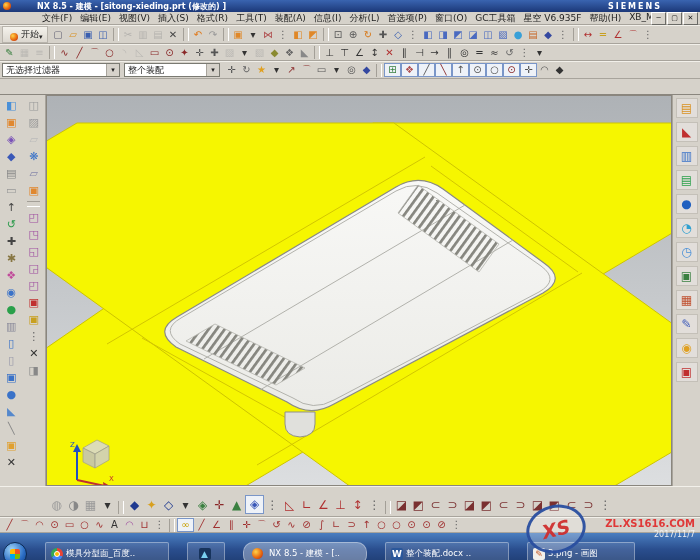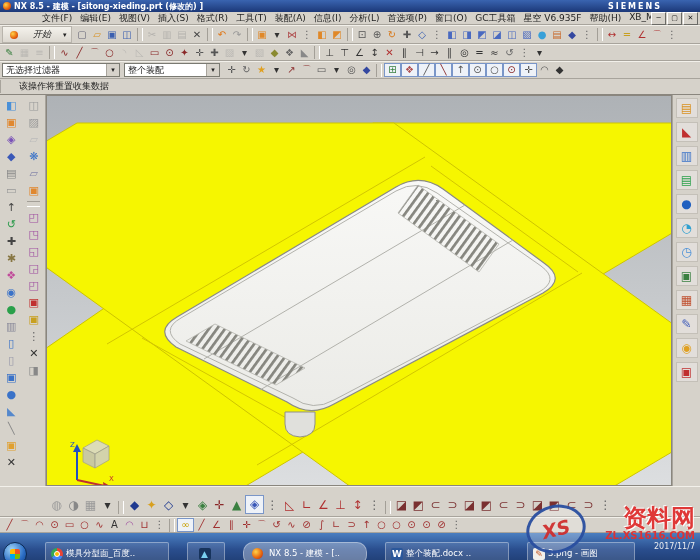--- a/index.html
+++ b/index.html
@@ -3,21 +3,21 @@
 <meta charset="utf-8">
 <style>
   html,body{margin:0;padding:0;}
   body{width:700px;height:560px;position:relative;overflow:hidden;
        font-family:"DejaVu Sans","Liberation Sans",sans-serif;
        background:var(--chrome,#d6d2ca);font-size:9px;color:#222;}
   .abs{position:absolute;}
   
   .titlebar{left:0;top:0;width:700px;height:12px;
     background:linear-gradient(180deg,#3a64b0,#1c3878);
-    display:flex;align-items:center;color:#fff;font-size:8px;font-weight:bold;}
+    display:flex;align-items:center;color:#fff;font-size:8px;font-weight:bold;gap:23px;}
   .nxlogo{width:8px;height:8px;border-radius:50%;margin:0 3px;flex:none;
     background:radial-gradient(circle at 35% 35%,#ffd24a,#e86a10 55%,#b42010);}
   .titletext{white-space:nowrap;overflow:hidden;flex:1;}
   .brand{margin-right:38px;letter-spacing:2px;font-size:8px;}
   
   .menubar{left:0;top:12px;width:700px;height:13px;display:flex;align-items:center;
     border-bottom:1px solid #a8a49c;box-sizing:border-box;}
   .menus{display:flex;flex:1;overflow:hidden;padding-left:38px;}
   .menu-item{padding:0 4px;white-space:nowrap;font-size:9px;cursor:default;}
   .winbtns{display:flex;gap:1px;margin-right:2px;}
@@ -30,22 +30,22 @@
     border-top:1px solid #f2f0ea;border-bottom:1px solid #a8a49c;overflow:hidden;}
   .tb1{top:25px;height:19px;}
   .tb2{top:44px;height:17px;}
   .selbar{top:61px;height:18px;}
   .tbi{min-width:15px;width:15px;height:14px;line-height:14px;text-align:center;
     font-size:10px;flex:none;cursor:default;}
   .tbi.dim{opacity:.45;}
   .tbi.active{background:#eef2f8;border:1px solid #7a96c8;height:12px;line-height:12px;}
   .tbsep{width:4px;height:13px;border-left:1px solid #a39f97;border-right:1px solid #fff;
     margin:0 2px;flex:none;}
-  .start-btn{display:flex;align-items:center;gap:12px;padding:1px 4px;flex:none;
-    border:1px solid #b8b4ac;background:linear-gradient(#f4f2ec,#dcd8d0);margin-right:3px;font-style:italic;}
+  .start-btn{display:flex;align-items:flex-end;gap:0;padding:1px 4px;flex:none;
+    border:1px solid #b8b4ac;background:linear-gradient(#f4f2ec,#dcd8d0);margin-right:3px;}
   .dd{height:14px;background:#fff;border:1px solid #7a7a72;display:flex;align-items:center;
     font-size:9px;padding-left:3px;margin-right:4px;flex:none;box-sizing:border-box;}
   .dd .dda{margin-left:auto;width:12px;height:12px;background:#d6d2ca;
     border-left:1px solid #a8a49c;text-align:center;line-height:12px;font-size:7px;}
   .dd1{width:118px;}.dd2{width:96px;}
   
   .promptbar{left:0;top:79px;width:700px;height:16px;display:flex;align-items:center;
     border-bottom:1px solid #8a867e;box-sizing:border-box;background:var(--chrome,#d6d2ca);}
   .prompt-left{padding-left:4px;flex:1;font-size:9px;white-space:nowrap;overflow:hidden;}
   .prompt-right{width:330px;font-size:9px;white-space:nowrap;border-left:1px solid #a8a49c;
@@ -260,21 +260,20 @@
       <span class="tbi active" style="color: rgb(85, 85, 85);">⊙</span>
       <span class="tbi active" style="color: rgb(85, 85, 85);">○</span>
       <span class="tbi active" style="color: rgb(138, 40, 40);">⊙</span>
       <span class="tbi active" style="color: rgb(85, 85, 85);">✛</span>
       <span class="tbi" style="color: rgb(85, 85, 85);">◠</span>
       <span class="tbi" style="color: rgb(51, 51, 51);">◆</span>
     </div>
 </div>
 
 <div class="abs promptbar">
-  <span class="prompt-right">该操作将重置收集数据</span>
 </div>
 
 <div class="abs leftrail">
   <div class="railcol">
       <span class="tbi" style="color: rgb(74, 144, 216);">◧</span>
       <span class="tbi" style="color: rgb(224, 136, 48);">▣</span>
       <span class="tbi" style="color: rgb(122, 82, 184);">◈</span>
       <span class="tbi" style="color: rgb(58, 88, 184);">◆</span>
       <span class="tbi" style="color: rgb(136, 136, 136);">▤</span>
       <span class="tbi" style="color: rgb(153, 153, 153);">▭</span>
@@ -482,17 +481,16 @@
 
   <div class="taskbtn" style="width:96px;">
     <span class="sqic" style="background:#f2f0ea;color:#c45a28;">✎</span>
     <span class="tklabel">3.png - 画图</span>
   </div>
 </div>
 
 <div class="abs watermark">
   <div class="wm-logo">XS</div>
   <div class="wm-txt">
-    <span class="wm-site">资料网</span>
     <span class="wm-url">ZL.XS1616.COM</span>
     <span class="wm-date">2017/11/7</span>
   </div>
 </div>
 
 </body></html>

